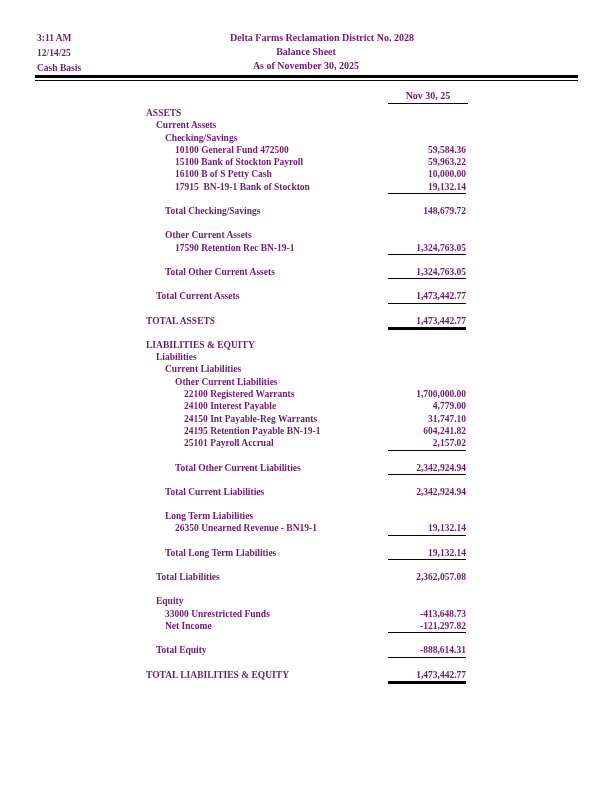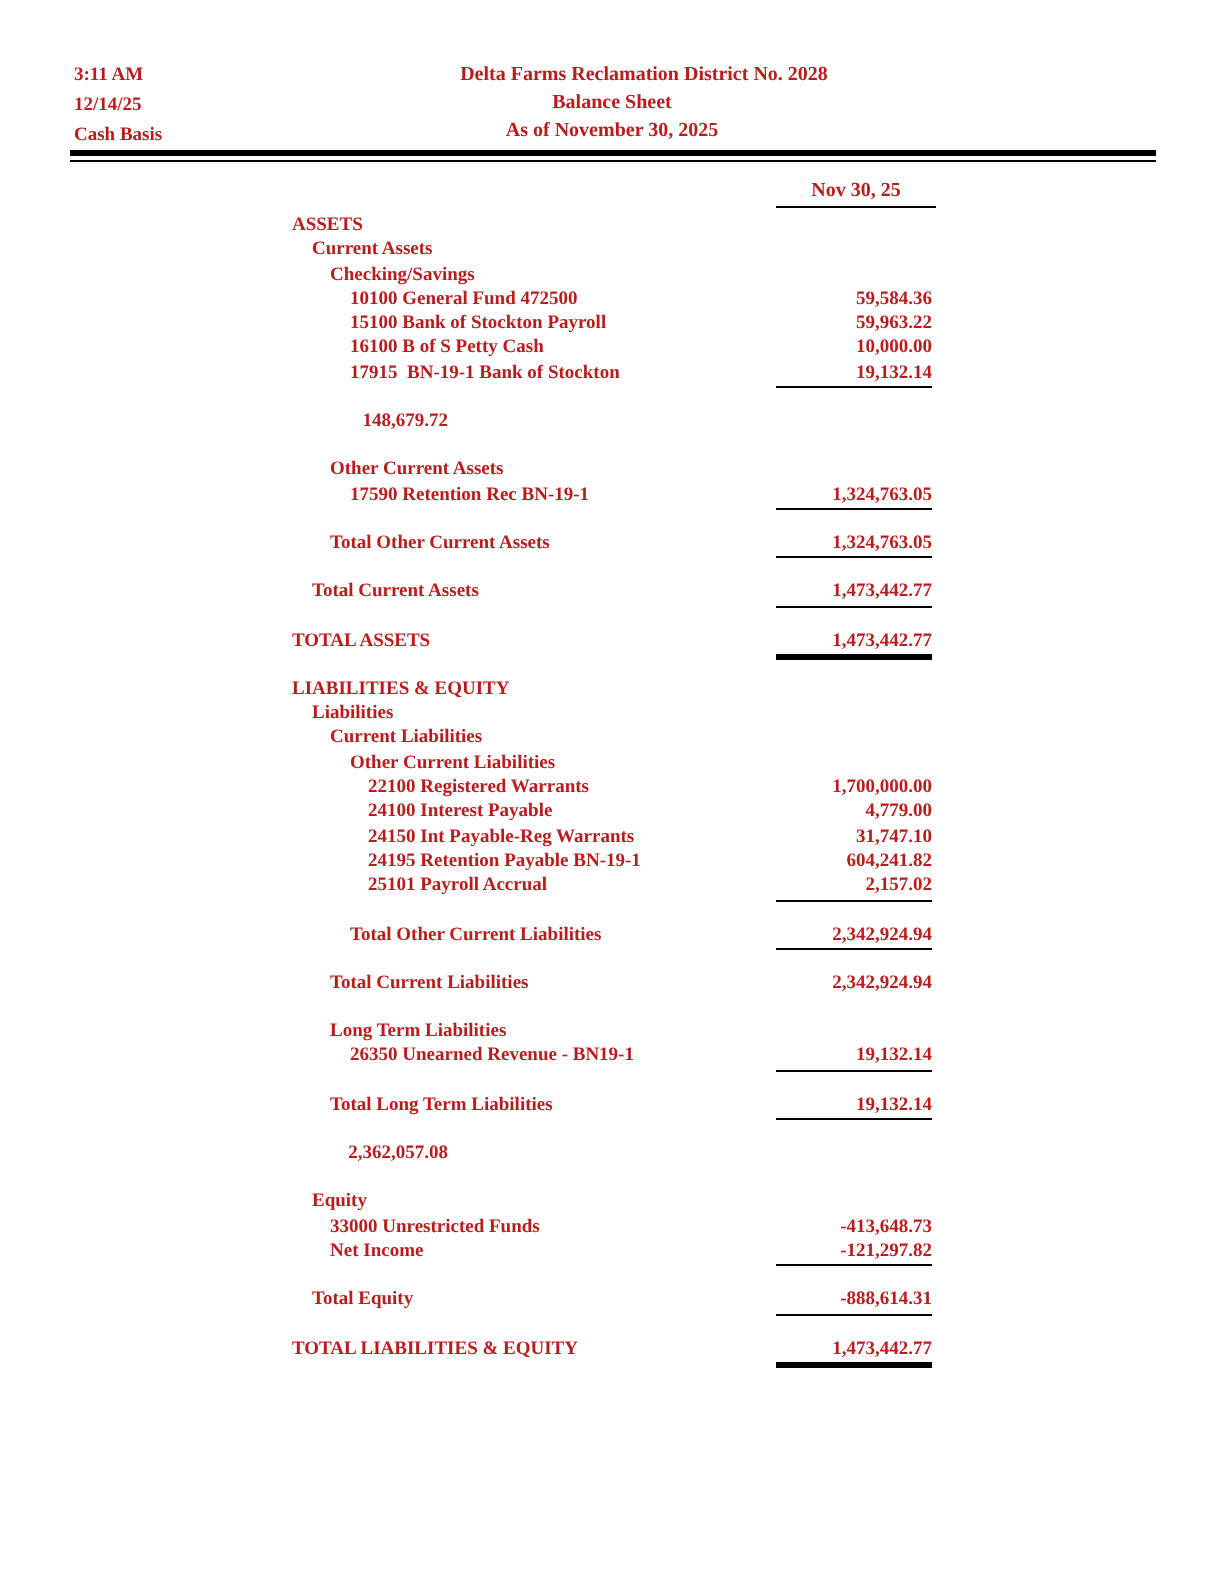--- a/index.html
+++ b/index.html
@@ -1,21 +1,21 @@
 <!DOCTYPE html>
 <html><head>
 <meta charset="utf-8">
 <style>
   * { margin:0; padding:0; box-sizing:border-box; }
   html,body { background:#fff; }
   .page {
     position:relative;
     width:612px; height:708px;
     background:#fff;
-    color:#b91c1c;
+    color:#701a75;
     font-family:"Liberation Serif", serif;
     font-weight:bold;
     overflow:hidden;
   }
   .meta { position:absolute; left:37px; font-size:9.5px; line-height:10px; }
   .meta-time  { top:33px; }
   .meta-date  { top:48px; }
   .meta-basis { top:63px; }
   .titleblock { position:absolute; top:32px; left:0; width:100%; text-align:center; }
   .title-company { font-size:10px; line-height:12px;margin-left:32px; }
@@ -92,20 +92,21 @@
       </div>
       <div class="row">
         <span class="lbl ind3">16100 B of S Petty Cash</span>
         <span class="amt">10,000.00</span>
       </div>
       <div class="row">
         <span class="lbl ind3">17915  BN-19-1 Bank of Stockton</span>
         <span class="amt rule-single">19,132.14</span>
       </div>
       <div class="row gap">
+        <span class="lbl ind2">Total Checking/Savings</span>
         <span class="amt">148,679.72</span>
       </div>
       <div class="row gap">
         <span class="lbl ind2">Other Current Assets</span>
         <span class="amt"></span>
       </div>
       <div class="row">
         <span class="lbl ind3">17590 Retention Rec BN-19-1</span>
         <span class="amt rule-single">1,324,763.05</span>
       </div>
@@ -171,20 +172,21 @@
       </div>
       <div class="row">
         <span class="lbl ind3">26350 Unearned Revenue - BN19-1</span>
         <span class="amt rule-single">19,132.14</span>
       </div>
       <div class="row gap">
         <span class="lbl ind2">Total Long Term Liabilities</span>
         <span class="amt rule-single">19,132.14</span>
       </div>
       <div class="row gap">
+        <span class="lbl ind1">Total Liabilities</span>
         <span class="amt">2,362,057.08</span>
       </div>
       <div class="row gap">
         <span class="lbl ind1">Equity</span>
         <span class="amt"></span>
       </div>
       <div class="row">
         <span class="lbl ind2">33000 Unrestricted Funds</span>
         <span class="amt">-413,648.73</span>
       </div>

